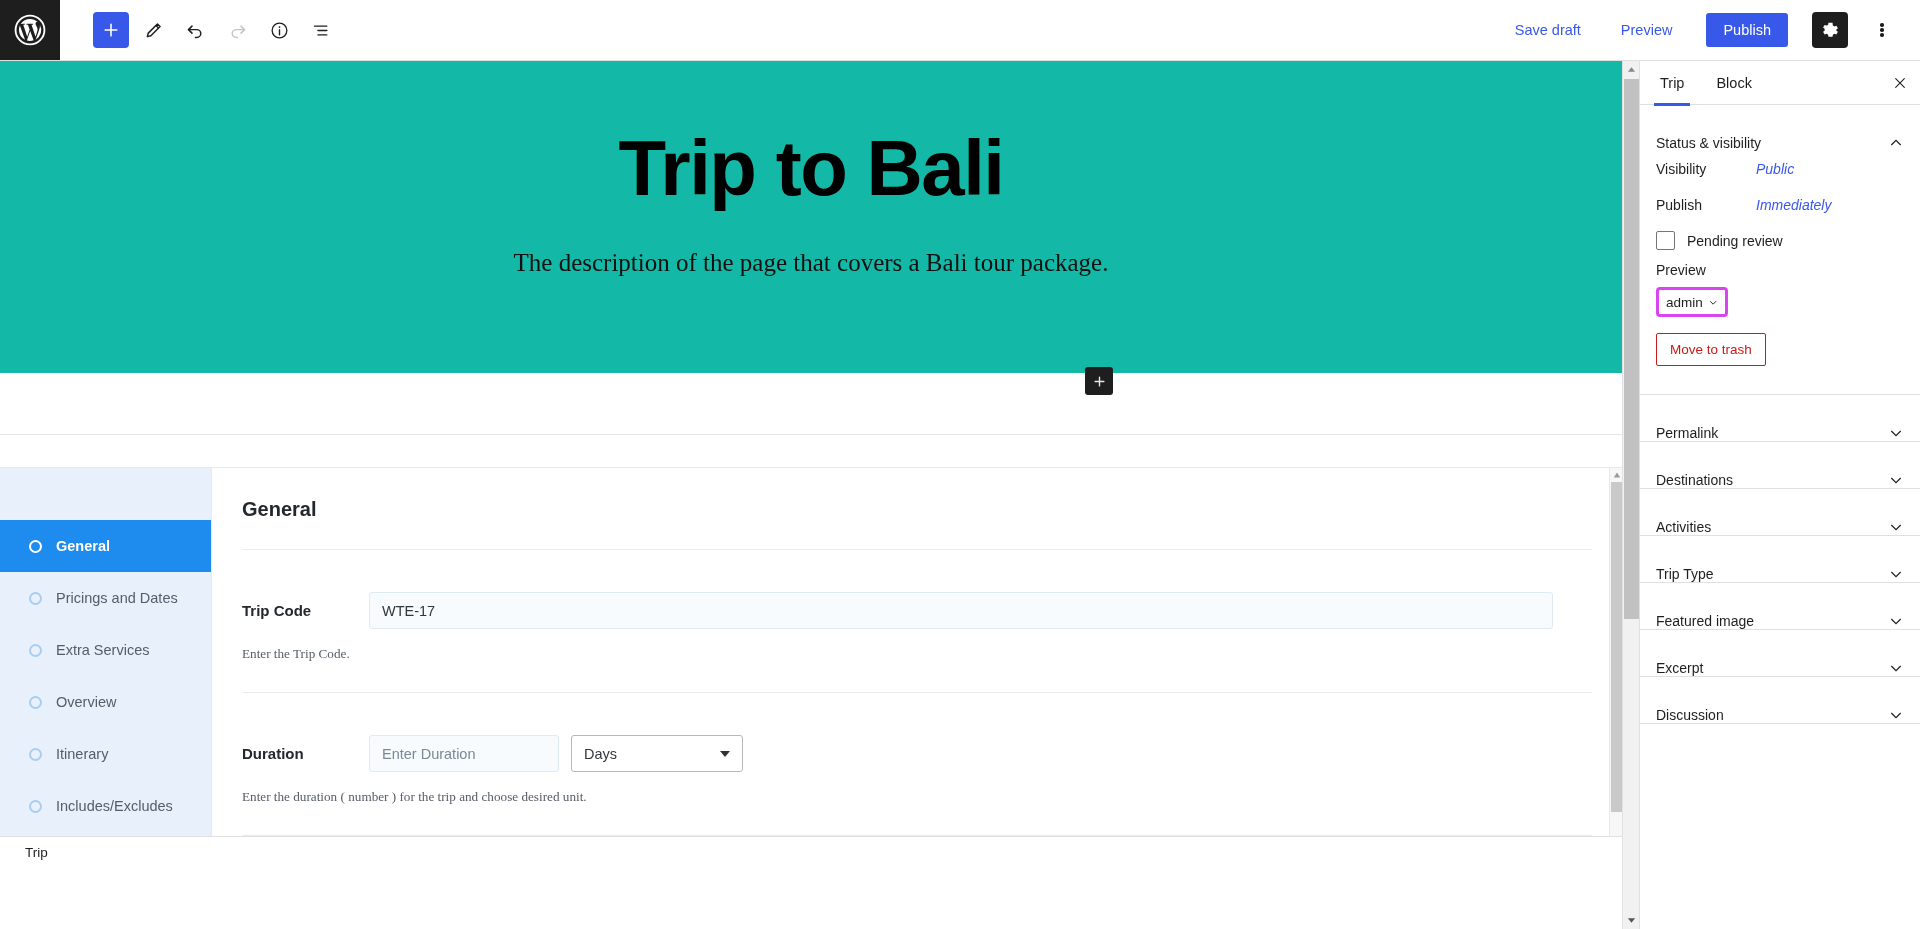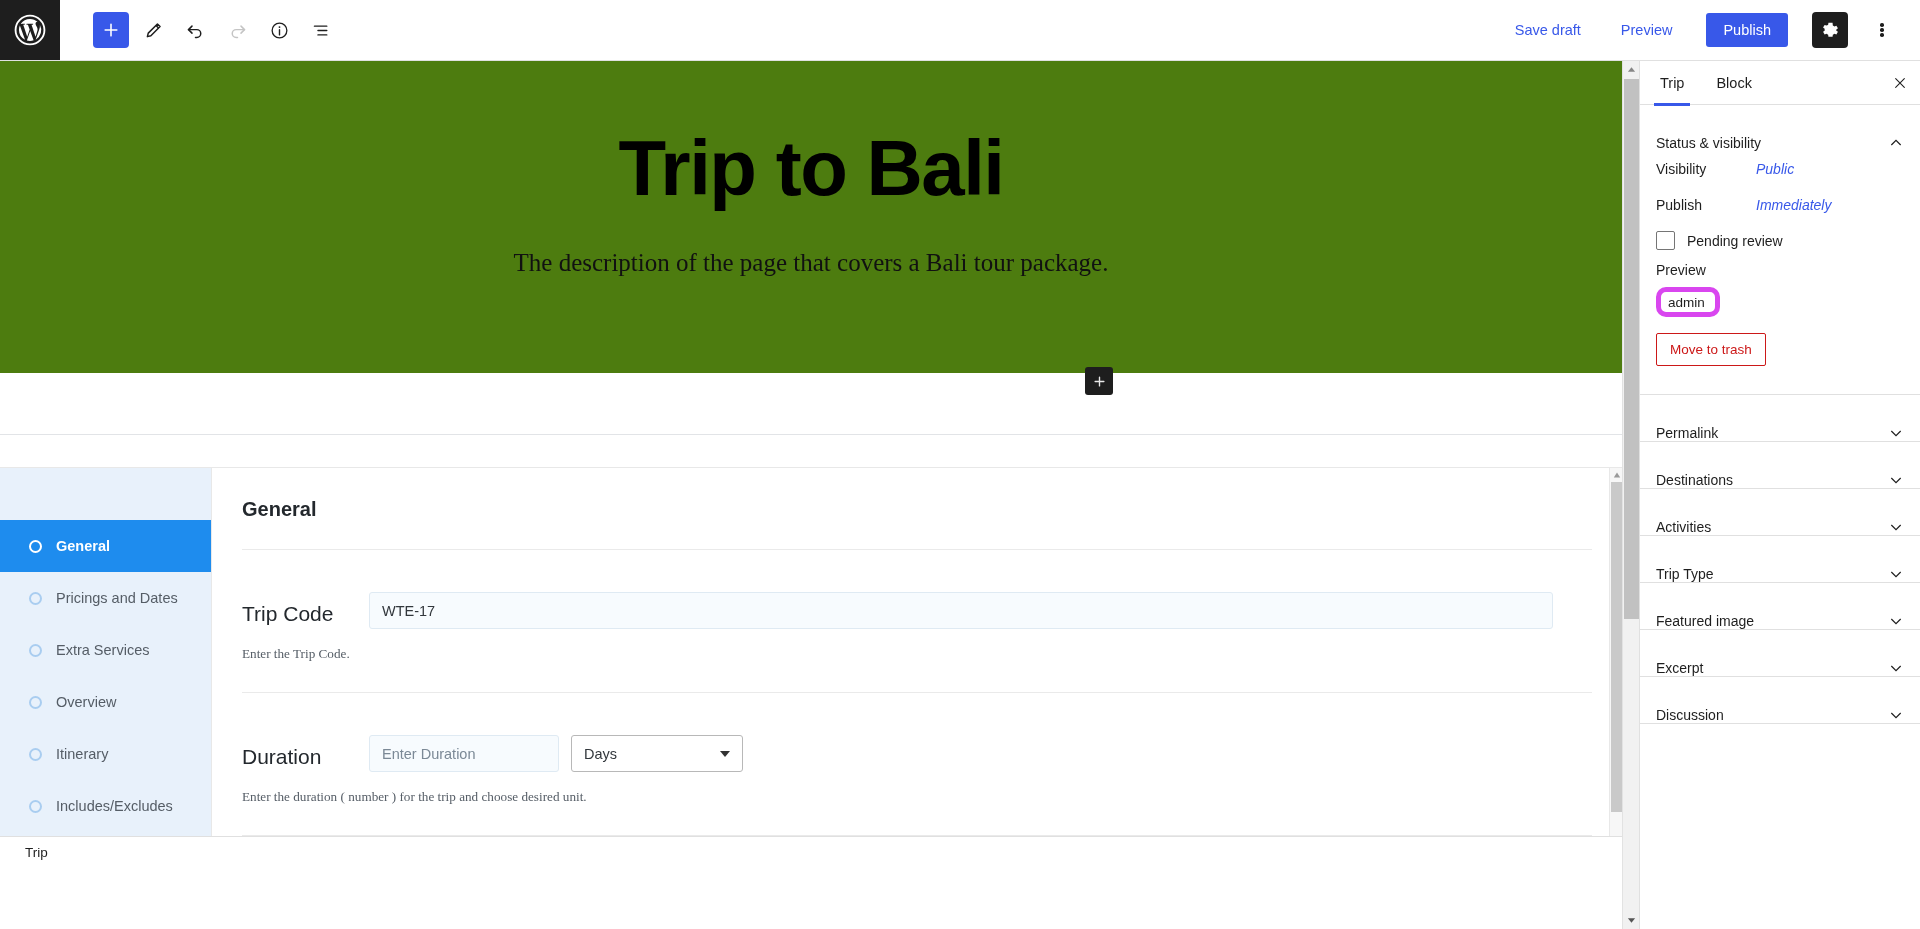--- a/index.html
+++ b/index.html
@@ -70,21 +70,21 @@
   
   .canvas {
     position: absolute;
     top: 61px; left: 0;
     width: 1622px; height: 807px;
     background: #fff;
     overflow: hidden;
   }
   .hero {
     width: 1622px; height: 312px;
-    background: #4d7c0f;
+    background: #14b8a6;
     display: flex; flex-direction: column;
     align-items: center; justify-content: flex-start;
     padding-top: 68px;
     position: relative;
   }
   .hero-title {
     font-family: "Liberation Sans", sans-serif;
     font-weight: bold;
     font-size: 78px;
     letter-spacing: -1.5px;
@@ -179,22 +179,22 @@
     padding-left: 0;
     margin-right: 30px;
   }
   .field-row {
     display: flex; align-items: flex-start;
     padding: 42px 30px 0 30px;
   }
   .field-label {
     width: 127px;
     flex: 0 0 127px;
-    font-size: 21px;
-    font-weight: normal;
+    font-size: 15px;
+    font-weight: bold;
     color: #23282d;
     padding-top: 10px;
   }
   .field-ctrls { display: flex; align-items: center; gap: 12px; }
   .txt-input {
     height: 37px;
     border: 1px solid #dfeaf3;
     background: #f7fbfe;
     border-radius: 3px;
     padding: 0 12px;
@@ -344,24 +344,24 @@
     width: 19px; height: 19px;
     border: 1.5px solid #757575;
     border-radius: 2px;
     background: #fff;
     cursor: pointer;
     flex: 0 0 19px;
   }
   .sb-check-label { font-size: 14px; color: #1e1e1e; cursor: pointer; }
   .sb-author-label { font-size: 14px; color: #1e1e1e; margin-bottom: 9px; }
   .sb-select {
-    border: 5px solid #d946ef;
-    border-radius: 10px;
+    border: 3px solid #d946ef;
+    border-radius: 4px;
     height: 30px;
-    width: 64px;
+    width: 72px;
     display: inline-flex; align-items: center;
     gap: 5px;
     padding: 0 7px;
     font-size: 13.5px;
     color: #1e1e1e;
     cursor: pointer;
     margin-bottom: 16px;
   }
   .trash-btn {
     border: 1px solid #cc1818;

